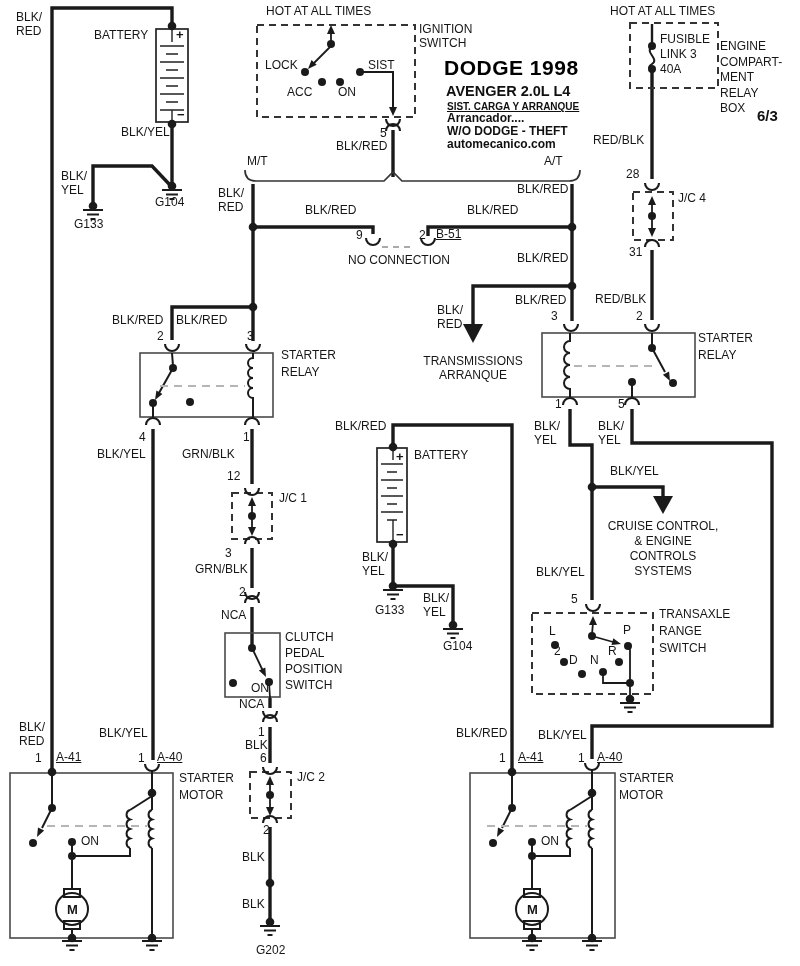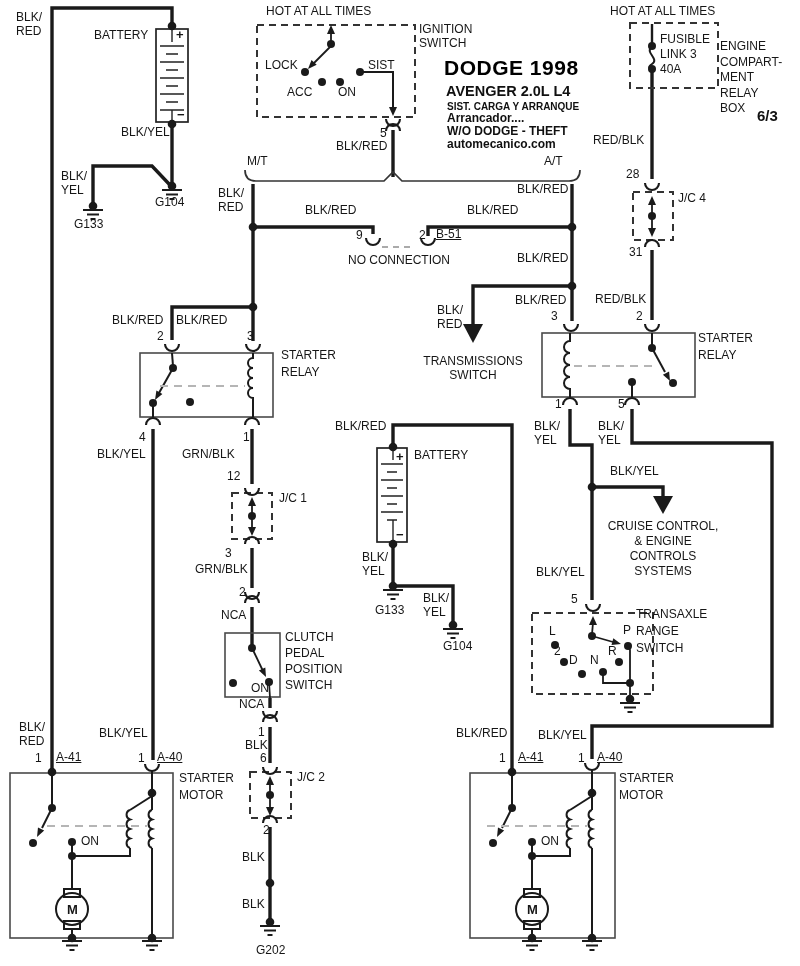--- a/index.html
+++ b/index.html
@@ -5,21 +5,21 @@
   html,body{margin:0;padding:0;background:#fff;}
   #page{position:relative;width:800px;height:966px;background:#fff;overflow:hidden;
         font-family:"Liberation Sans",sans-serif;}
   #wires{position:absolute;left:0;top:0;}
   .lbl{position:absolute;font:400 12px/13.5px "Liberation Sans",sans-serif;color:#161616;
        white-space:pre-line;letter-spacing:0;}
   .ctr{text-align:center;}
   .u{text-decoration:underline;}
   .t1{position:absolute;font:800 21px/22px "Liberation Sans",sans-serif;color:#000000;letter-spacing:.5px;}
   .t2{position:absolute;font:800 14.5px/16px "Liberation Sans",sans-serif;color:#101010;}
-  .t3{position:absolute;font:700 10px/11px "Liberation Sans",sans-serif;color:#101010;}
+  .t3{position:absolute;font:700 10px/11px "Liberation Sans",sans-serif;color:#101010;text-decoration:underline;}
   .t4{position:absolute;font:700 12px/13px "Liberation Sans",sans-serif;color:#101010;}
   .pg{position:absolute;font:800 15px/15px "Liberation Sans",sans-serif;color:#101010;}
   .pm{position:absolute;font:700 13px/13px "Liberation Sans",sans-serif;color:#161616;}
 </style>
 </head>
 <body>
 
 <div id="page">
 
 <svg id="wires" width="800" height="966" viewBox="0 0 800 966">
@@ -329,21 +329,21 @@
 <div class="lbl" style="left:356px;top:229px">9</div>
 <div class="lbl" style="left:419px;top:229px">2</div>
 <div class="lbl u" style="left:436px;top:228px">B-51</div>
 <div class="lbl" style="left:348px;top:254px">NO CONNECTION</div>
 <div class="lbl" style="left:517px;top:183px">BLK/RED</div>
 <div class="lbl" style="left:467px;top:204px">BLK/RED</div>
 <div class="lbl" style="left:517px;top:252px">BLK/RED</div>
 <div class="lbl" style="left:437px;top:304px">BLK/
 RED</div>
 <div class="lbl ctr" style="left:420px;top:355px;width:106px">TRANSMISSIONS
-SWITCH</div>
+ARRANQUE</div>
 <div class="lbl" style="left:515px;top:294px">BLK/RED</div>
 <div class="lbl" style="left:551px;top:310px">3</div>
 
 <div class="lbl" style="left:112px;top:314px">BLK/RED</div>
 <div class="lbl" style="left:176px;top:314px">BLK/RED</div>
 <div class="lbl" style="left:157px;top:330px">2</div>
 <div class="lbl" style="left:247px;top:330px">3</div>
 <div class="lbl" style="left:281px;top:347px;line-height:17px">STARTER
 RELAY</div>
 <div class="lbl" style="left:139px;top:431px">4</div>
@@ -392,21 +392,21 @@
 YEL</div>
 <div class="lbl" style="left:443px;top:640px">G104</div>
 
 <div class="lbl" style="left:610px;top:465px">BLK/YEL</div>
 <div class="lbl ctr" style="left:604px;top:519px;width:118px;line-height:15px">CRUISE CONTROL,
 &amp; ENGINE
 CONTROLS
 SYSTEMS</div>
 <div class="lbl" style="left:536px;top:566px">BLK/YEL</div>
 <div class="lbl" style="left:571px;top:593px">5</div>
-<div class="lbl" style="left:636px;top:606px;line-height:17px">TRANSAXLE
+<div class="lbl" style="left:659px;top:606px;line-height:17px">TRANSAXLE
 RANGE
 SWITCH</div>
 <div class="lbl" style="left:549px;top:625px">L</div>
 <div class="lbl" style="left:554px;top:645px">2</div>
 <div class="lbl" style="left:569px;top:654px">D</div>
 <div class="lbl" style="left:590px;top:654px">N</div>
 <div class="lbl" style="left:608px;top:645px">R</div>
 <div class="lbl" style="left:623px;top:624px">P</div>
 
 <div class="lbl" style="left:19px;top:721px">BLK/

